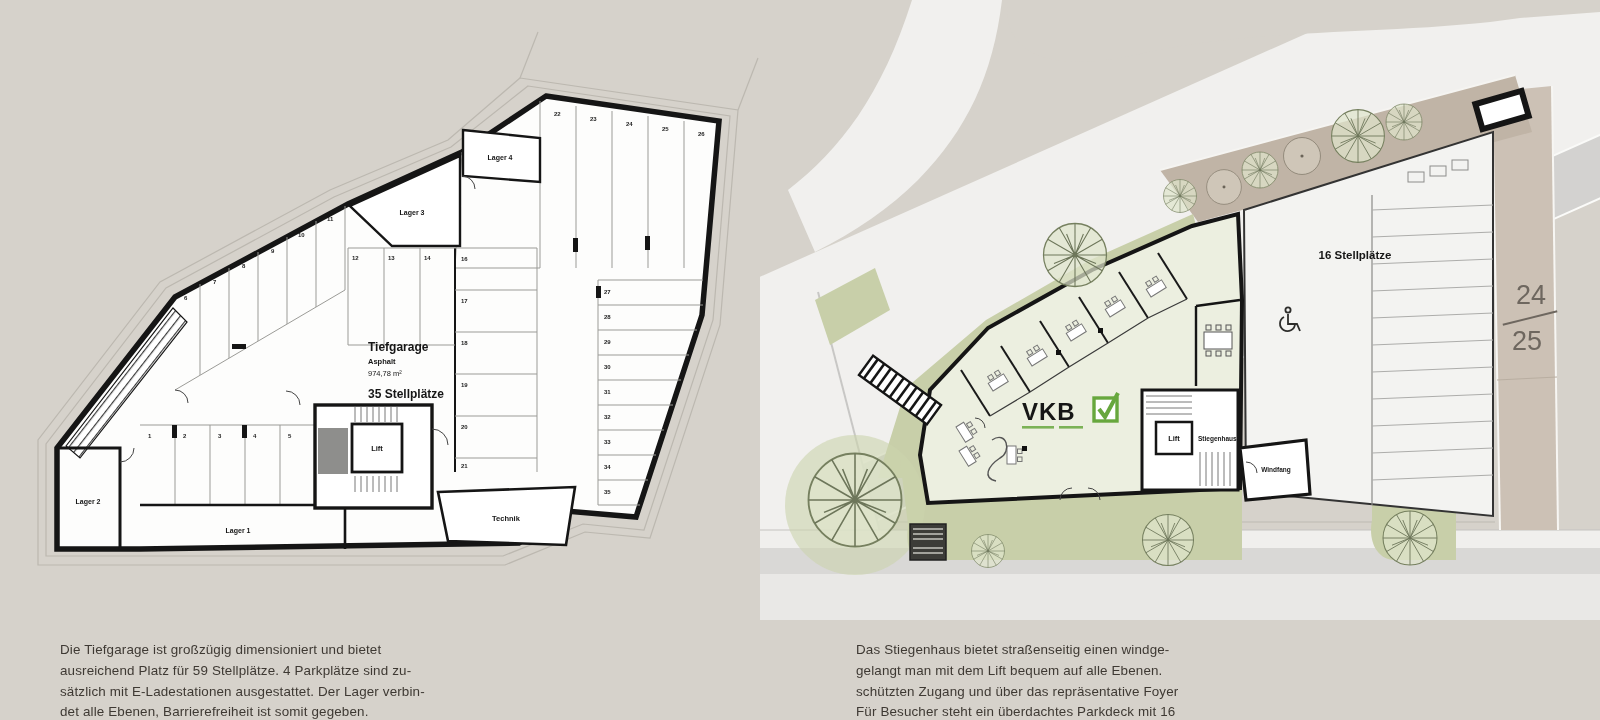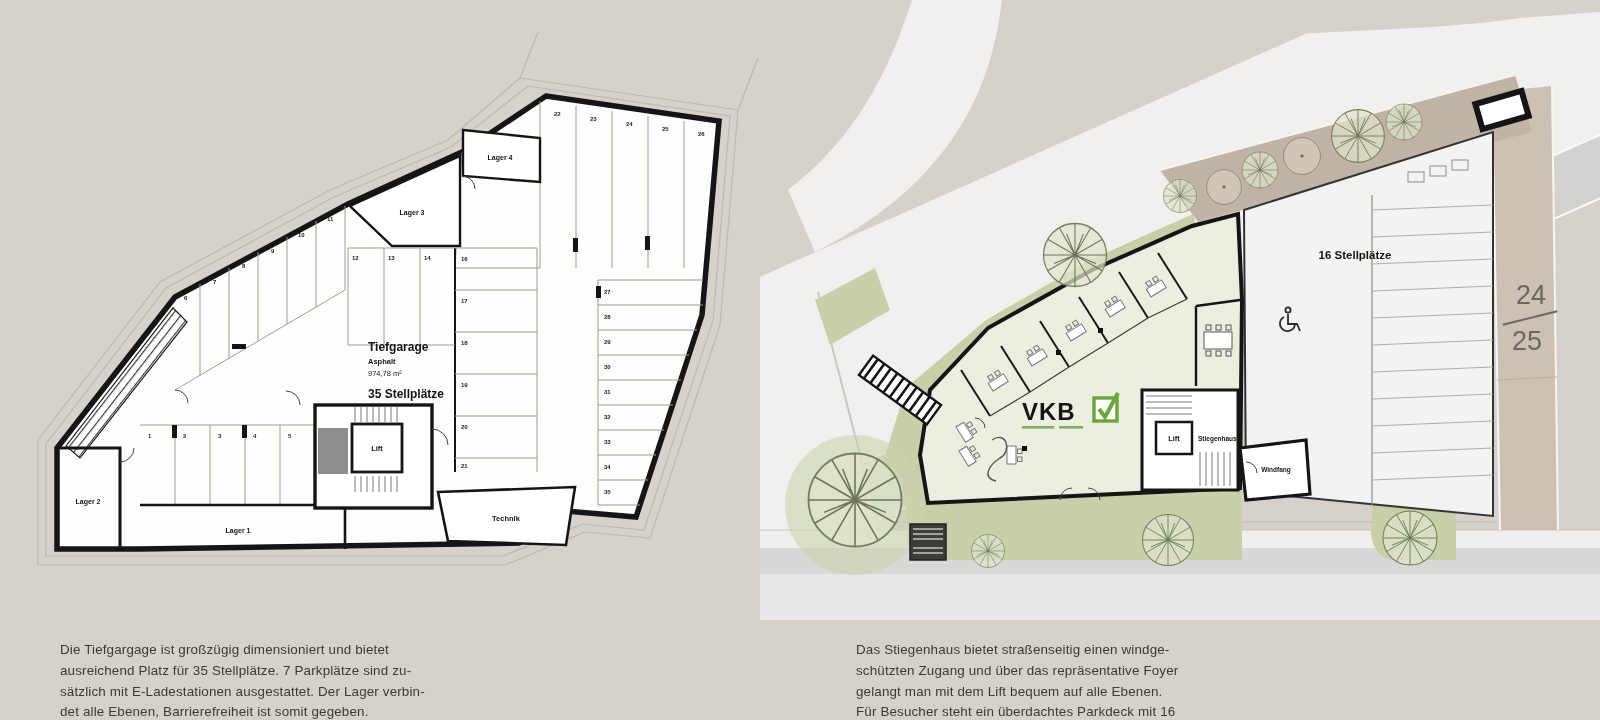--- a/index.html
+++ b/index.html
@@ -449,23 +449,23 @@
   </g>
 </svg>
 
 <div class="pageno">
   <span class="num n1">24</span>
   <span class="slash"></span>
   <span class="num n2">25</span>
 </div>
 
 <div id="cap-left" class="caption">
-  <div>Die Tiefgargage ist großzügig dimensioniert und bietet</div>
-  <div>ausreichend Platz für 35 Stellplätze. 7 Parkplätze sind zu-</div>
+  <div>Die Tiefgarage ist großzügig dimensioniert und bietet</div>
+  <div>ausreichend Platz für 59 Stellplätze. 4 Parkplätze sind zu-</div>
   <div>sätzlich mit E-Ladestationen ausgestattet. Der Lager verbin-</div>
   <div>det alle Ebenen, Barrierefreiheit ist somit gegeben.</div>
 </div>
 <div id="cap-right" class="caption">
   <div>Das Stiegenhaus bietet straßenseitig einen windge-</div>
+  <div>gelangt man mit dem Lift bequem auf alle Ebenen.</div>
   <div>schützten Zugang und über das repräsentative Foyer</div>
-  <div>gelangt man mit dem Lift bequem auf alle Ebenen.</div>
   <div>Für Besucher steht ein überdachtes Parkdeck mit 16</div>
 </div>
 
 </body></html>

